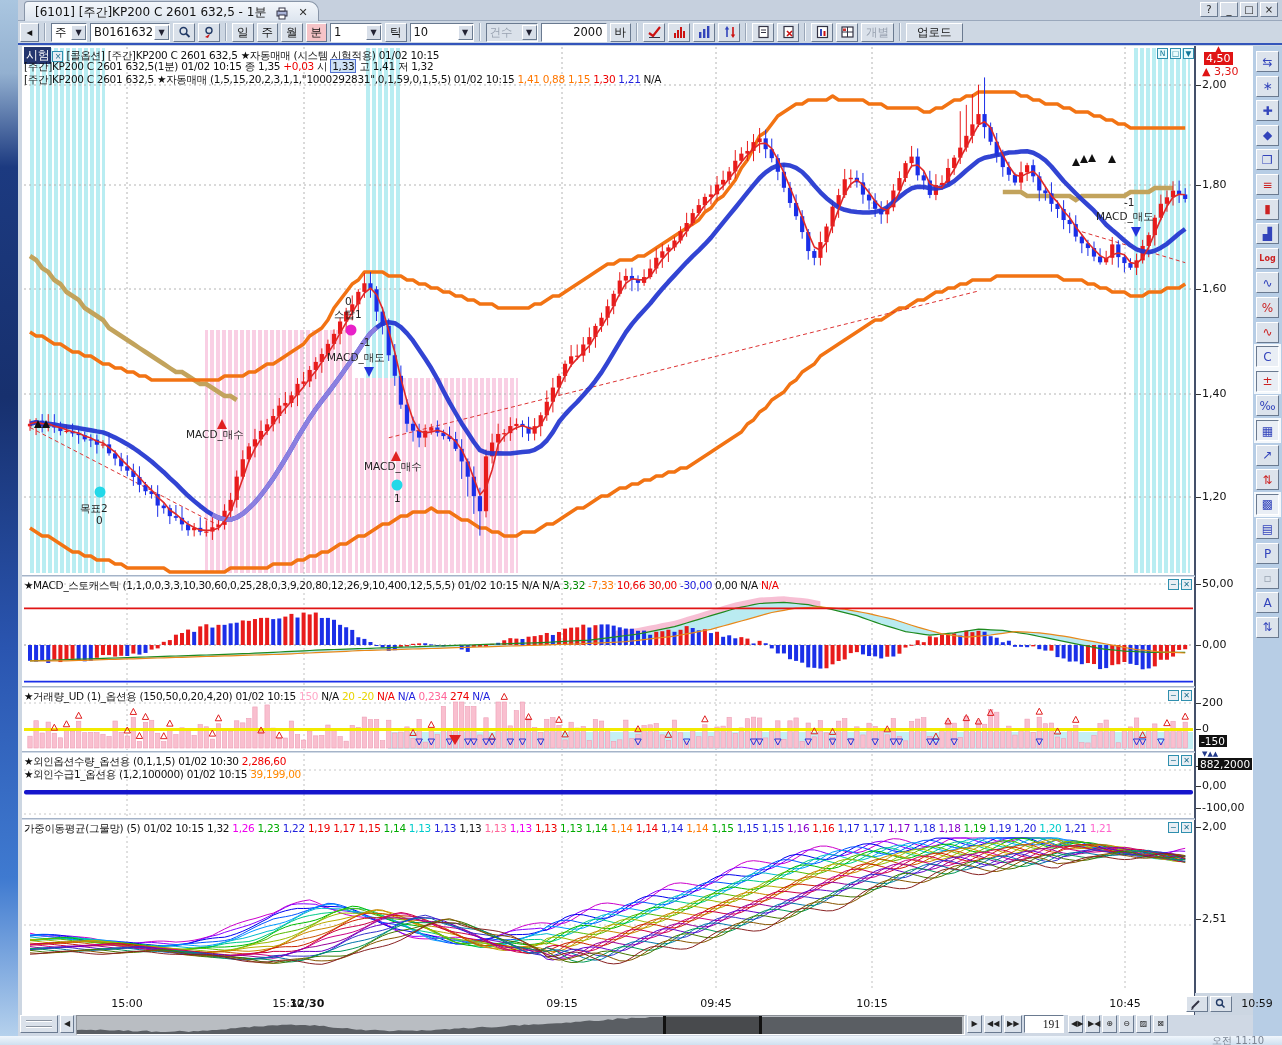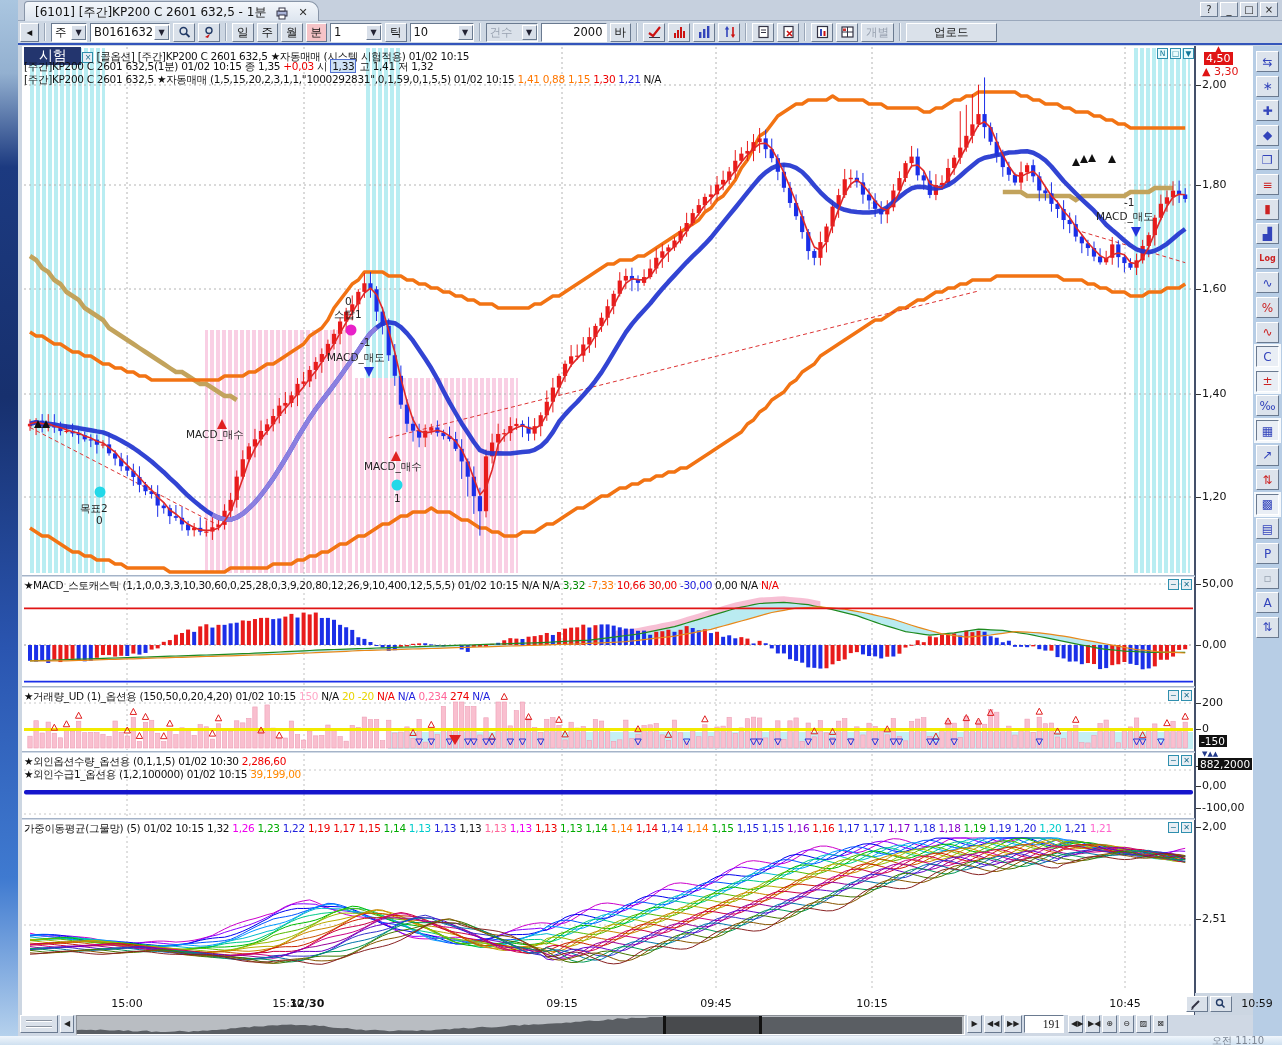--- a/index.html
+++ b/index.html
@@ -24,21 +24,21 @@
   .tbtn.pink{background:#f6c4c8;}
   .tbtn.dis{color:#98a2b0;}
   .combo{height:19px;background:#fff;border:1px solid;border-color:#6a7a90 #fff #fff #6a7a90;display:flex;align-items:center;font-size:11.5px;padding-left:3px;color:#111;}
   .combo .arr{width:15px;height:15px;margin-left:auto;background:#d8dfe9;border:1px solid;border-color:#fff #6a7a90 #6a7a90 #fff;font-size:8px;line-height:13px;text-align:center;color:#223;}
   .numbox{height:19px;background:#fff;border:1px solid;border-color:#6a7a90 #fff #fff #6a7a90;font-size:11.5px;text-align:right;padding:0 3px;color:#111;width:66px;}
   .ticon{display:inline-flex;width:22px;height:19px;background:#dae1ea;border:1px solid;border-color:#fff #6a7a90 #6a7a90 #fff;align-items:center;justify-content:center;}
   
   .panel{position:absolute;background:#fff;border-right:1px solid #44506a;}
   .psep{position:absolute;left:22px;width:1231px;height:2px;background:linear-gradient(#8fa0b8,#e8eef6);}
   .hdr{position:absolute;font-size:10.5px;white-space:nowrap;color:#111;letter-spacing:-0.3px;}
-  .badge-dark{display:inline-block;background:#23356e;color:#fff;padding:0 15px;font-size:14px;}
+  .badge-dark{display:inline-block;background:#23356e;color:#fff;padding:0 2px;font-size:12px;}
   .mini{position:absolute;width:11px;height:11px;background:#e8eef4;border:1px solid #2f8fae;color:#1b6e8c;font-size:8px;line-height:9px;text-align:center;}
   .corner-btn{position:absolute;width:11px;height:11px;background:#e9fbfd;border:1px solid #2f8fae;color:#117799;font-size:7.5px;line-height:9px;text-align:center;}
   .axis-label{position:absolute;font-size:11px;color:#111;white-space:nowrap;}
   .axis-tick{position:absolute;width:5px;height:1px;background:#333;}
   .flag-red{position:absolute;background:#e01414;color:#fff;font-size:11px;padding:0 2px;}
   .badge-blk{position:absolute;background:#111;color:#fff;font-size:10.5px;padding:0 2px;}
   .xlab{position:absolute;font-size:11px;color:#111;transform:translateX(-50%);}
   
   .rtools{position:absolute;background:#b7cde5;}
   .rbtn{position:absolute;left:3px;width:23px;height:21px;background:#dce3ec;border:1px solid;border-color:#fff #6a7a90 #6a7a90 #fff;
@@ -181,21 +181,21 @@
       <span class="ticon">
           <svg width="15" height="14" viewBox="0 0 15 14">
             <rect x="2" y="2" width="11" height="10" fill="#fff" stroke="#334" stroke-width="1.2"></rect>
             <line x1="7.5" y1="2" x2="7.5" y2="12" stroke="#334"></line>
             <line x1="2" y1="7" x2="13" y2="7" stroke="#334"></line>
             <rect x="3" y="3.5" width="3" height="2.5" fill="#cc3333"></rect>
           </svg>
         </span>
       <div class="tbtn dis">개별</div>
       <div class="tsep"></div>
-      <div class="tbtn" style="padding:1px 27px">업로드</div>
+      <div class="tbtn" style="padding:1px 10px">업로드</div>
     </div>
   </div>
 
   <div class="panel" style="left:22px;top:46px;width:1173px;height:529px">
     <svg id="svgMain" width="1173" height="529" viewBox="22 46 1173 529">
         <defs>
           <pattern id="patC" width="6" height="8" patternUnits="userSpaceOnUse">
             <rect width="6" height="8" fill="#ffffff"></rect>
             <rect width="4" height="8" fill="#b9edf2"></rect>
           </pattern>

